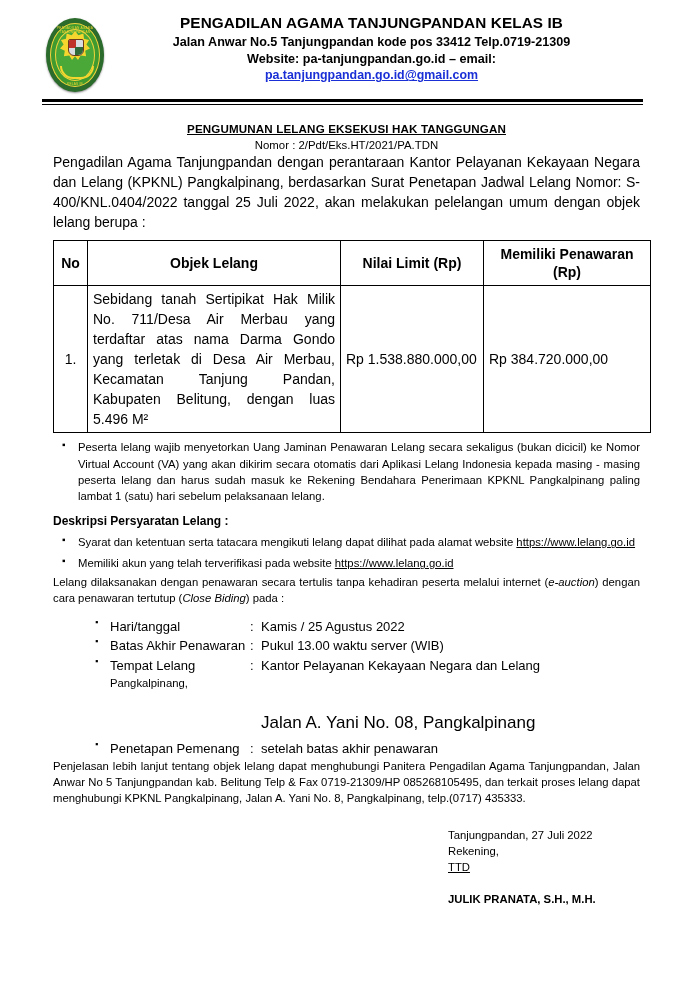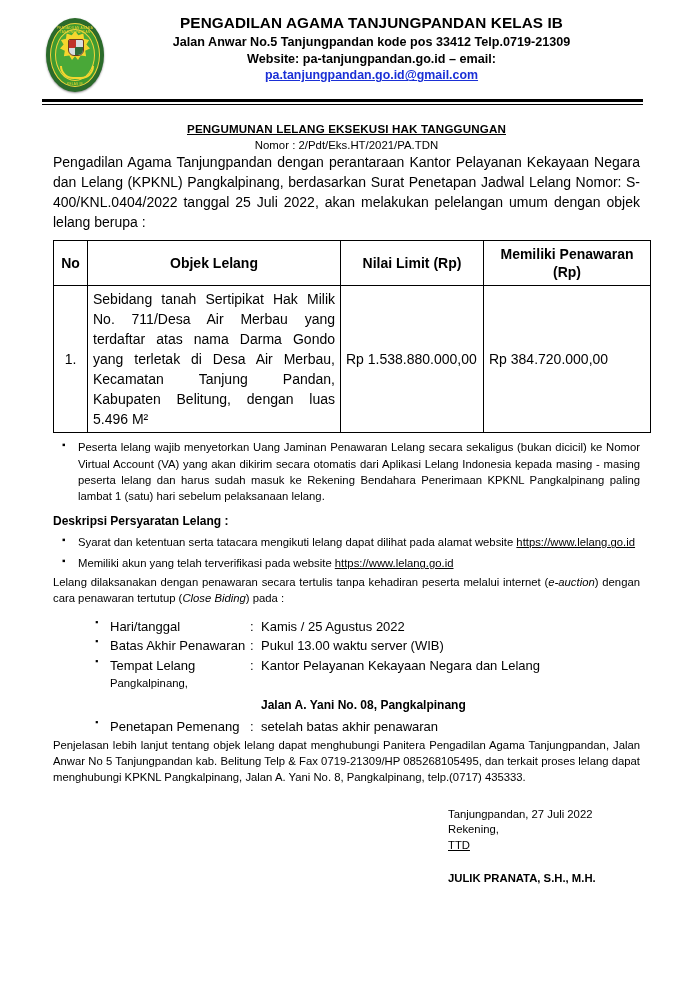--- a/index.html
+++ b/index.html
@@ -297,23 +297,22 @@
     vertical-align: top;
   }
   .detail-cont {
     padding-left: 57px;
     line-height: 1.50;
     font-size: 11.3px;
   }
   .detail-addr {
     padding-left: 208px;
     line-height: 1.50;
-    font-size: 12px;
-    margin-top: 4px;
-    font-weight: bold;
+    font-size: 17px;
+    margin-top: 18px;
   }
 
   .closing {
     margin-top: 15px;
     font-size: 11.3px;
     line-height: 1.42;
     text-align: justify;
   }
 
   

